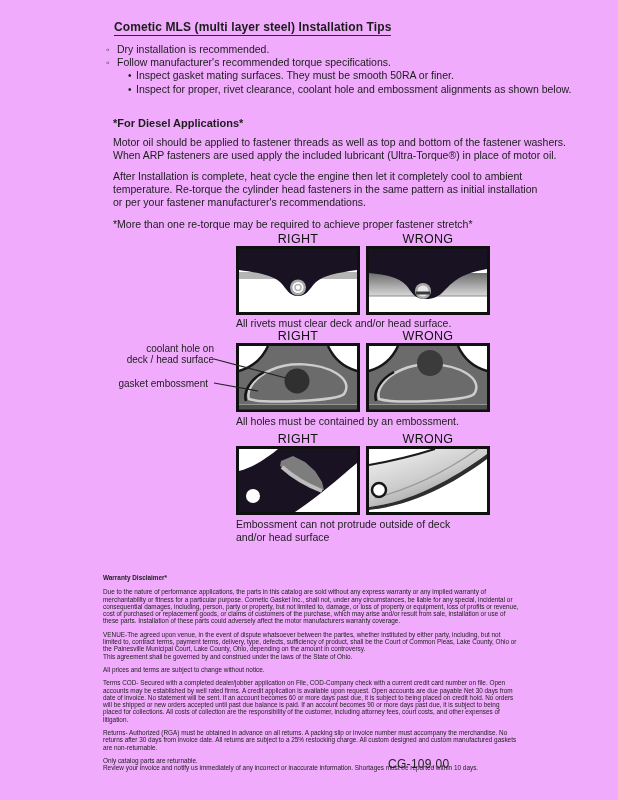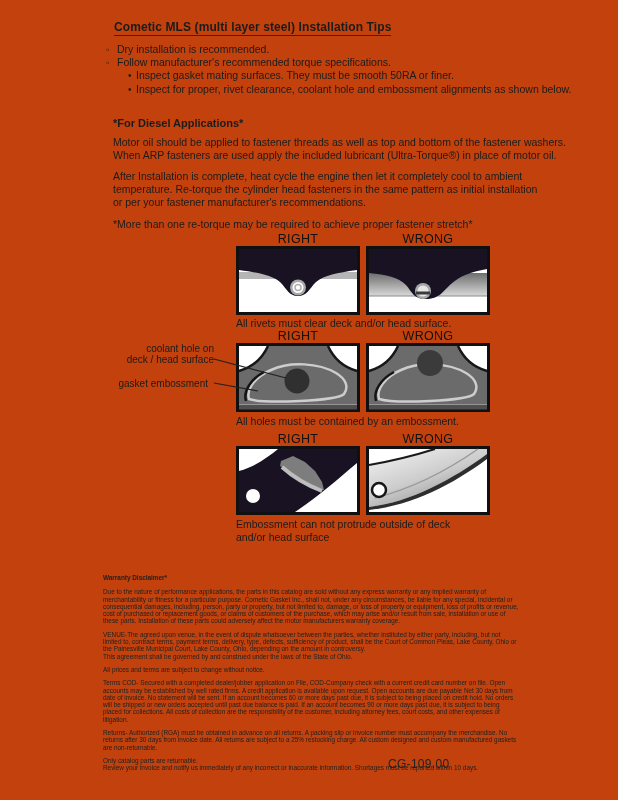--- a/index.html
+++ b/index.html
@@ -1,17 +1,17 @@
 <!DOCTYPE html>
 <html><head>
 <meta charset="utf-8">
 <style>
   html,body { margin:0; padding:0; background:#ffffff; }
   .page {
-    position:relative; width:618px; height:800px; background:#c2410c;
+    position:relative; width:618px; height:800px; background:#f0abfc;
     font-family:"Liberation Sans", sans-serif; color:#1c1c1c; overflow:hidden;
   }
   .title {
     position:absolute; left:114px; top:20px;
     font-size:12px; font-weight:bold; letter-spacing:0.1px;
     border-bottom:1.5px solid #2a2a2a; padding-bottom:1px;
   }
   .tips { position:absolute; left:108px; top:43px; width:470px; font-size:10.5px; line-height:13.2px; }
   .tip { position:relative; padding-left:9px; }
   .tip::before { content:"\25E6"; position:absolute; left:-2px; top:0; font-size:10px; color:#1c1c1c; }

